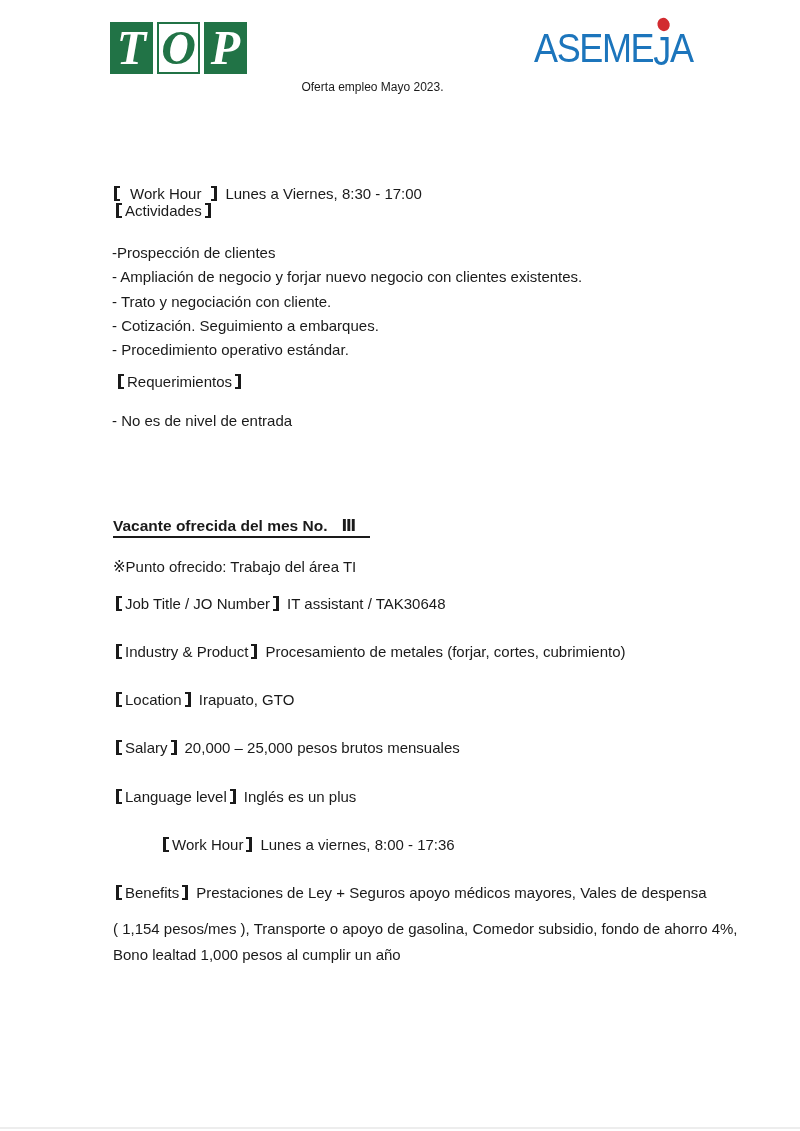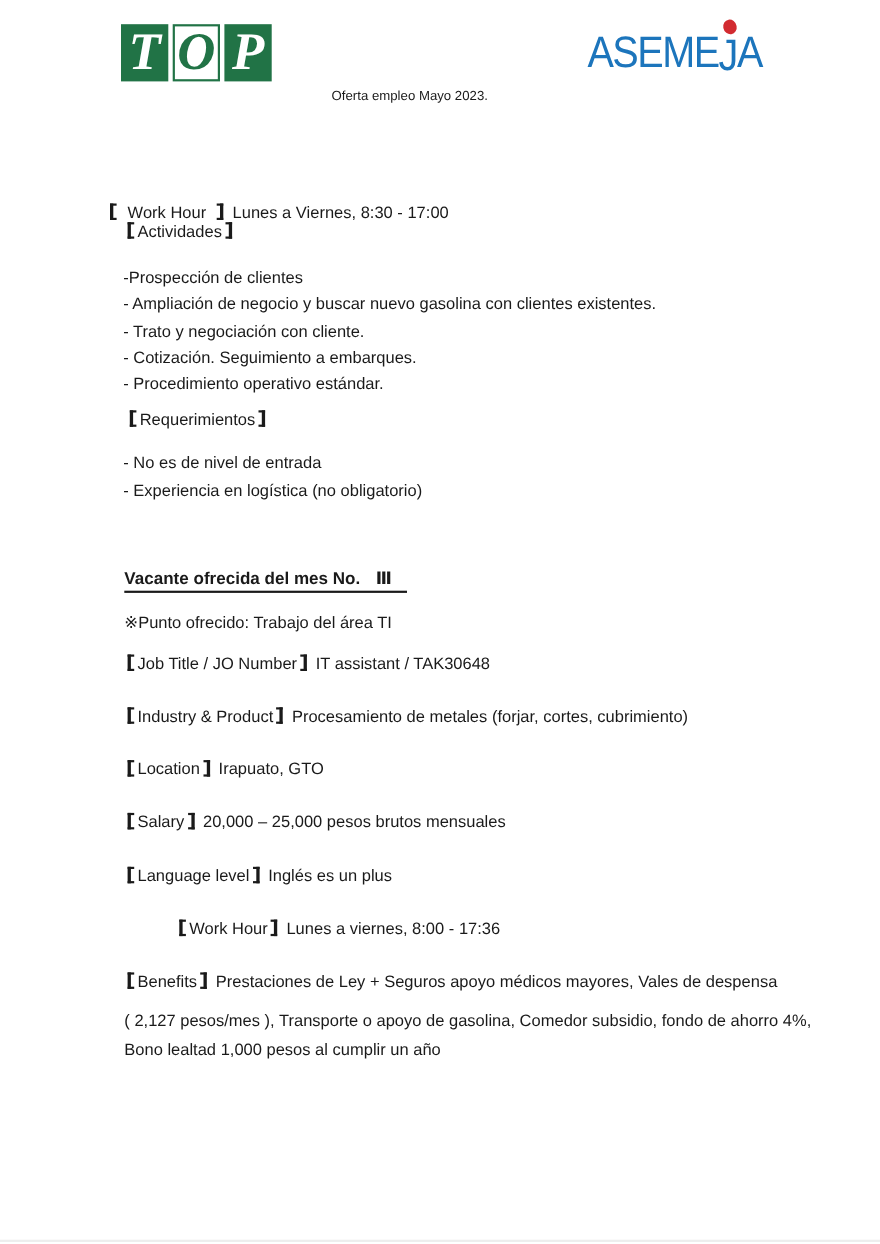--- a/index.html
+++ b/index.html
@@ -69,50 +69,49 @@
     </div>
     <div class="top-box filled">
       <span>P</span>
     </div>
   </div>
 
   <div class="asemeja"><span>ASEME</span><span class="j"><span>J</span><span class="dot"></span></span><span>A</span></div>
 
   <div class="title">Oferta empleo Mayo 2023.</div>
 
-  <p class="line padded" style="left:100px; top:141px;margin-top:43px;"><span class="lb"></span><span>Work Hour</span><span class="rb"></span><span class="val">Lunes a Viernes, 8:30 - 17:00</span></p>
+  <p class="line padded" style="left:114px; top:141px;margin-top:43px;"><span class="lb"></span><span>Work Hour</span><span class="rb"></span><span class="val">Lunes a Viernes, 8:30 - 17:00</span></p>
 
   <p class="line" style="left:116px; top:186px;"><span class="lb"></span><span>Actividades</span><span class="rb"></span></p>
 
   <p class="line" style="left:112px; top:228px;">-Prospección de clientes</p>
-  <p class="line" style="left:112px; top:252px;">- Ampliación de negocio y buscar nuevo gasolina con clientes existentes.</p>
+  <p class="line" style="left:112px; top:252px;">- Ampliación de negocio y forjar nuevo negocio con clientes existentes.</p>
   <p class="line" style="left:112px; top:277px;">- Trato y negociación con cliente.</p>
   <p class="line" style="left:112px; top:301px;">- Cotización. Seguimiento a embarques.</p>
   <p class="line" style="left:112px; top:325px;">- Procedimiento operativo estándar.</p>
 
   <p class="line" style="left:118px; top:357px;"><span class="lb"></span><span>Requerimientos</span><span class="rb"></span></p>
 
   <p class="line" style="left:112px; top:396px;">- No es de nivel de entrada</p>
-  <p class="line" style="left:112px; top:422px;">- Experiencia en logística (no obligatorio)</p>
 
   <div class="vacante"><span>Vacante ofrecida del mes No.</span><span class="numeral">Ⅲ</span></div>
 
   <p class="line" style="left:113px; top:542px;">※Punto ofrecido: Trabajo del área TI</p>
 
   <p class="line" style="left:116px; top:579px;"><span class="lb"></span><span>Job Title / JO Number</span><span class="rb"></span><span class="val">IT assistant / TAK30648</span></p>
 
   <p class="line" style="left:116px; top:627px;"><span class="lb"></span><span>Industry &amp; Product</span><span class="rb"></span><span class="val">Procesamiento de metales (forjar, cortes, cubrimiento)</span></p>
 
   <p class="line" style="left:116px; top:675px;"><span class="lb"></span><span>Location</span><span class="rb"></span><span class="val">Irapuato, GTO</span></p>
 
   <p class="line" style="left:116px; top:723px;"><span class="lb"></span><span>Salary</span><span class="rb"></span><span class="val">20,000 – 25,000 pesos brutos mensuales</span></p>
 
   <p class="line" style="left:116px; top:772px;"><span class="lb"></span><span>Language level</span><span class="rb"></span><span class="val">Inglés es un plus</span></p>
 
   <p class="line" style="left:116px; top:820px;padding-left:47px;"><span class="lb"></span><span>Work Hour</span><span class="rb"></span><span class="val">Lunes a viernes, 8:00 - 17:36</span></p>
 
   <p class="line" style="left:116px; top:868px;"><span class="lb"></span><span>Benefits</span><span class="rb"></span><span class="val">Prestaciones de Ley + Seguros apoyo médicos mayores, Vales de despensa</span></p>
 
-  <p class="line" style="left:113px; top:904px;">( 2,127 pesos/mes ), Transporte o apoyo de gasolina, Comedor subsidio, fondo de ahorro 4%,</p>
+  <p class="line" style="left:113px; top:904px;">( 1,154 pesos/mes ), Transporte o apoyo de gasolina, Comedor subsidio, fondo de ahorro 4%,</p>
   <p class="line" style="left:113px; top:930px;">Bono lealtad 1,000 pesos al cumplir un año</p>
 
   <div class="page-bottom-edge"></div>
 </div>
 
 </body></html>

